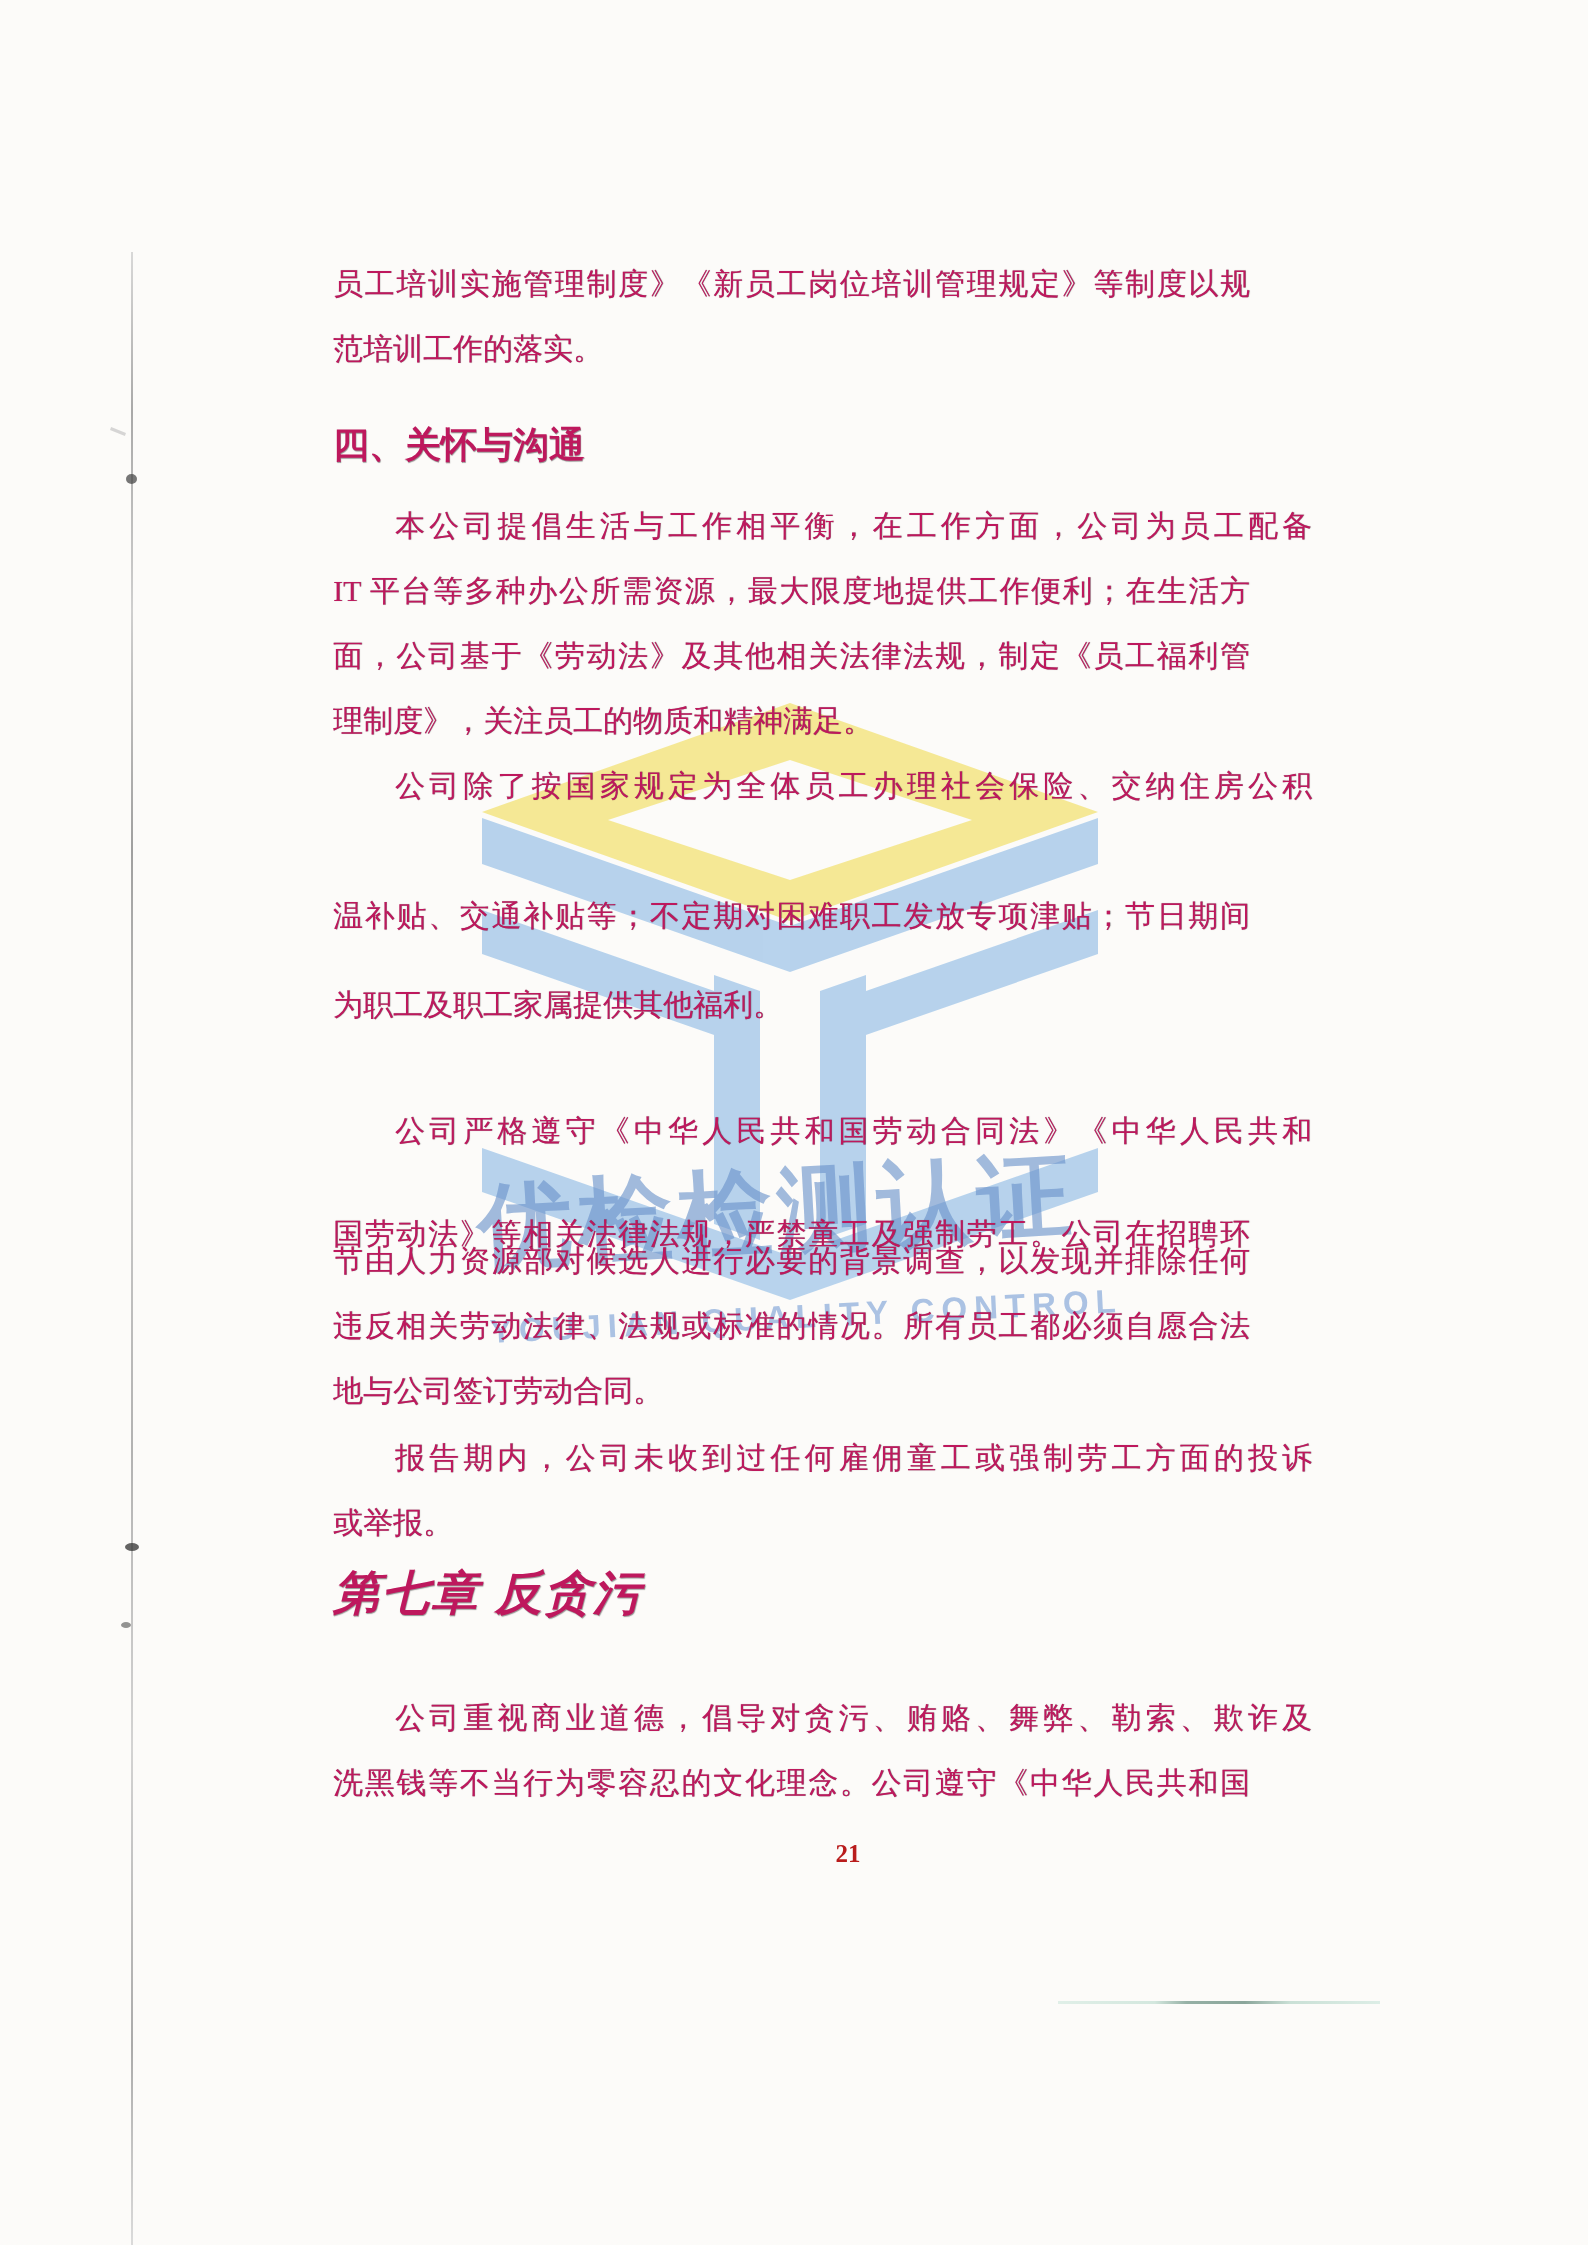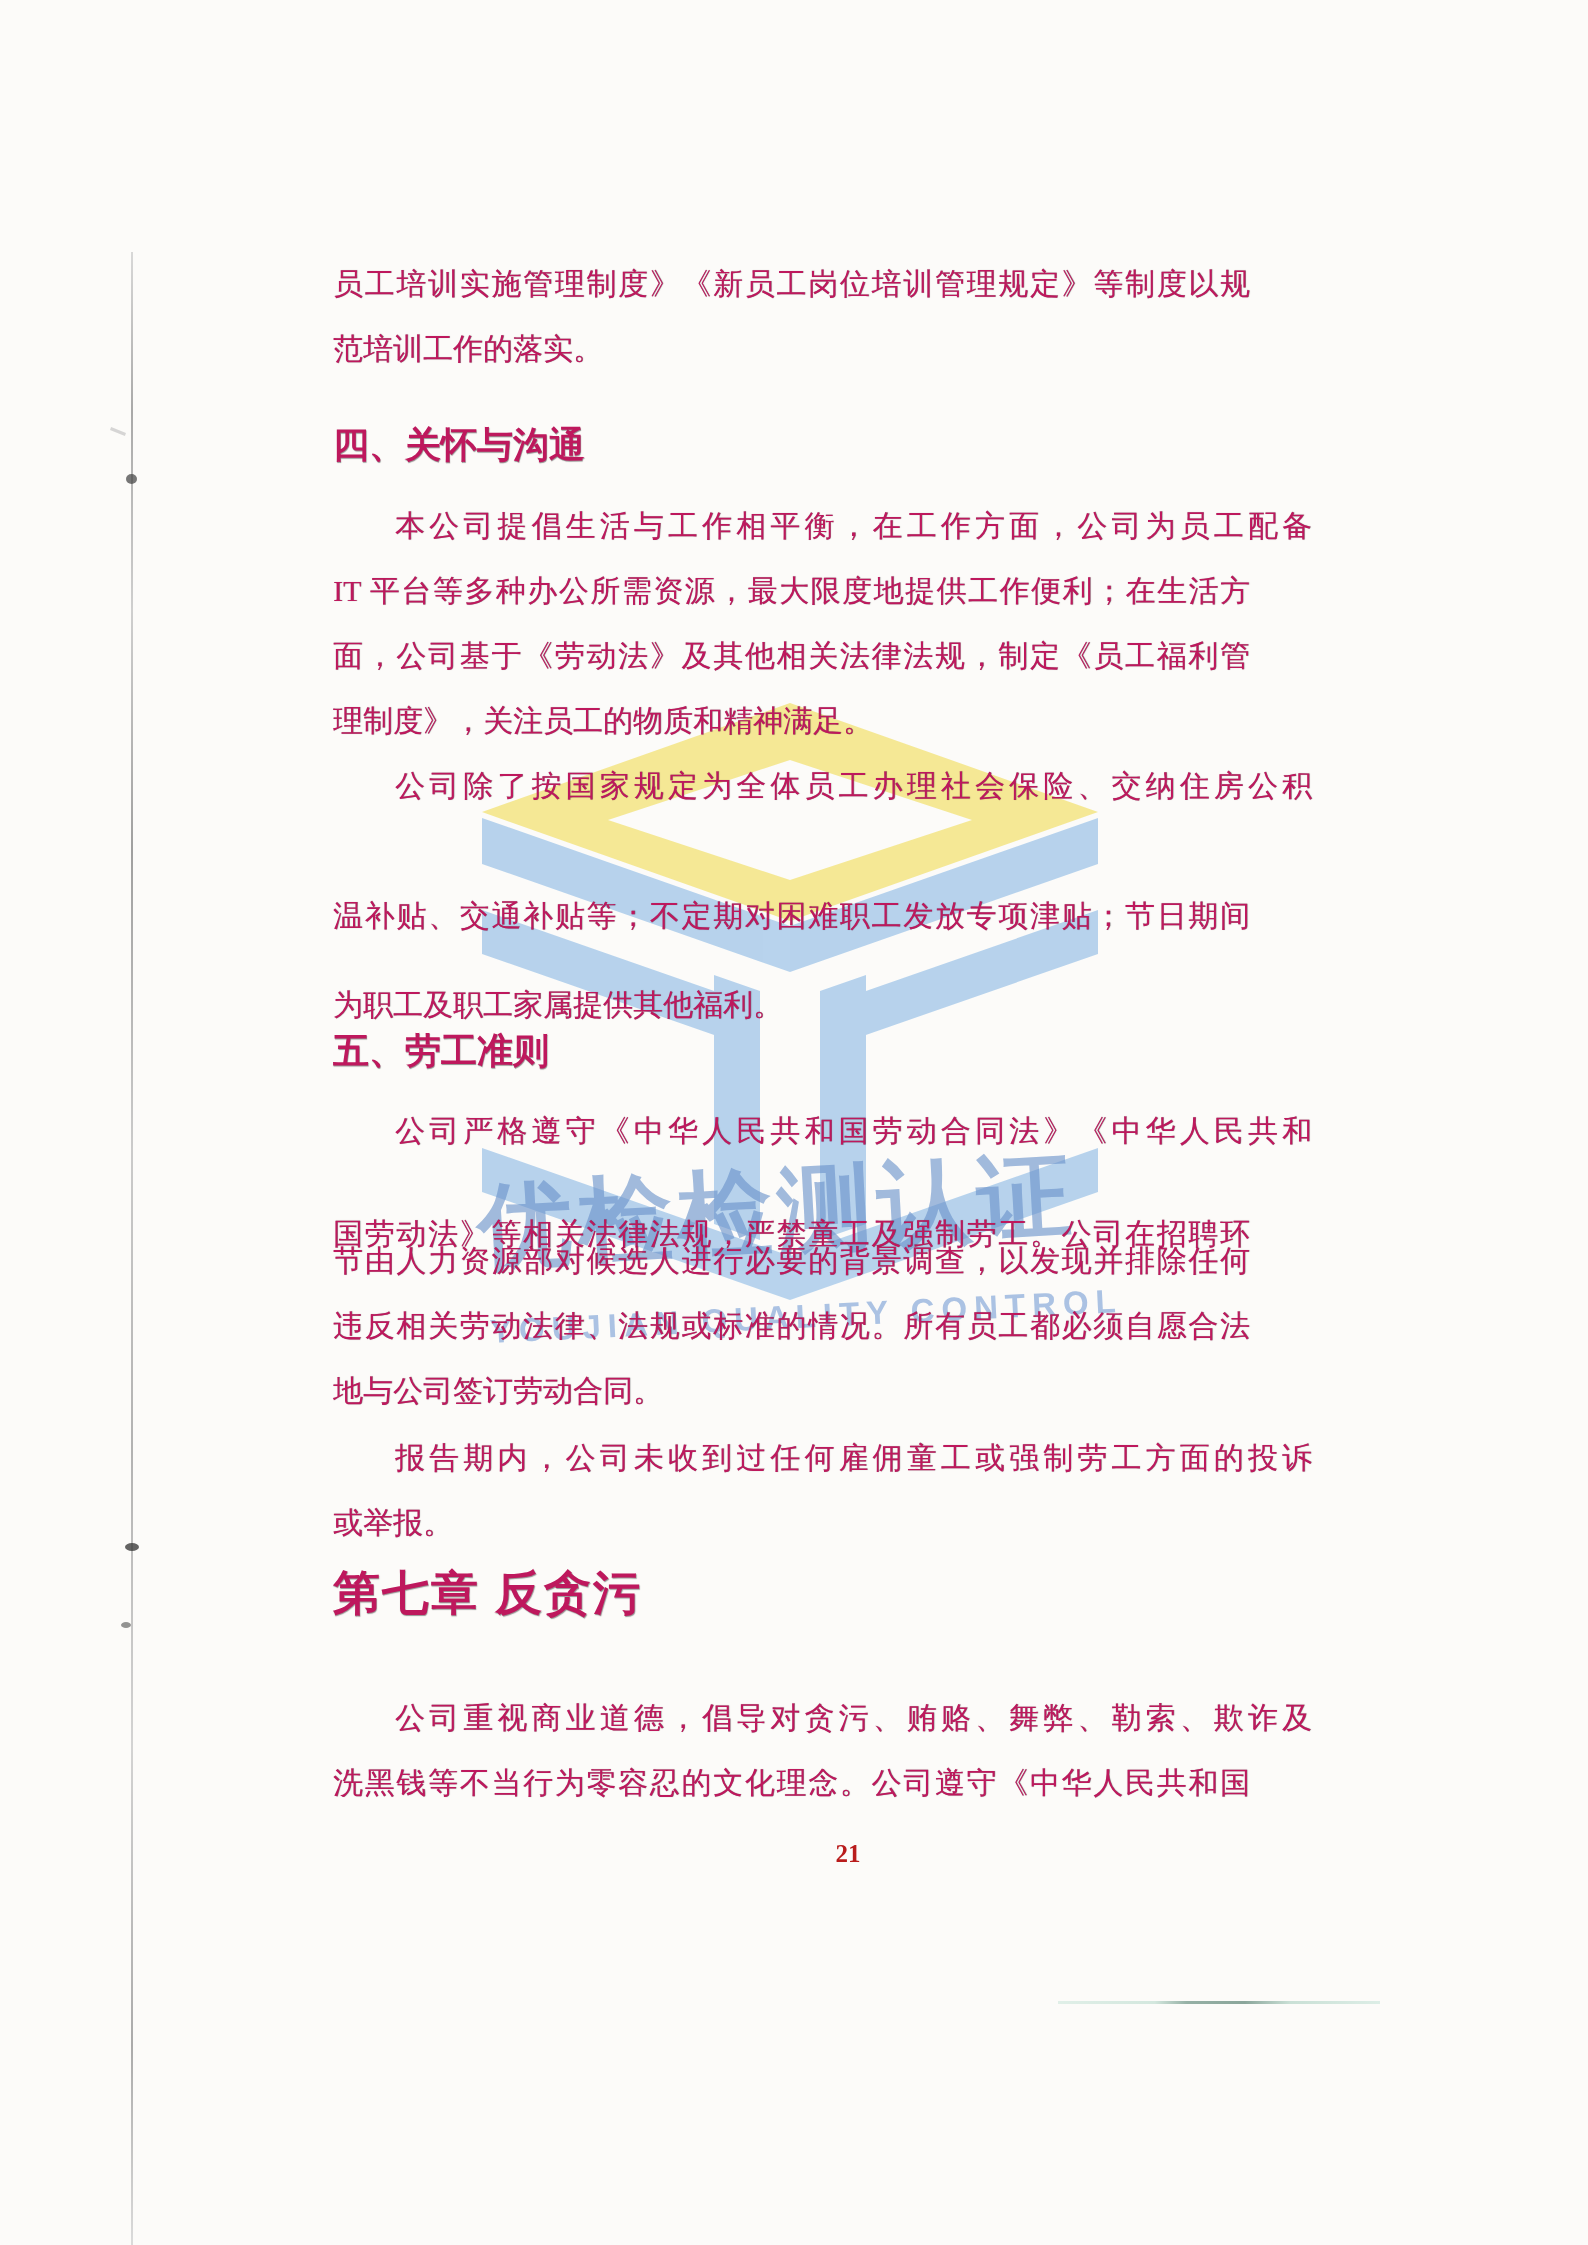--- a/index.html
+++ b/index.html
@@ -107,29 +107,28 @@
   <div class="line body justify" style="top: 263px;">员工培训实施管理制度》《新员工岗位培训管理规定》等制度以规</div>
       <div class="line body" style="top: 328px;">范培训工作的落实。</div>
       <div class="line h2" style="top: 424px;">四、关怀与沟通</div>
       <div class="line body indent justify" style="top: 505px;">本公司提倡生活与工作相平衡，在工作方面，公司为员工配备</div>
       <div class="line body justify" style="top: 570px;">IT 平台等多种办公所需资源，最大限度地提供工作便利；在生活方</div>
       <div class="line body justify" style="top: 635px;">面，公司基于《劳动法》及其他相关法律法规，制定《员工福利管</div>
       <div class="line body" style="top: 700px;">理制度》，关注员工的物质和精神满足。</div>
       <div class="line body indent justify" style="top: 765px;">公司除了按国家规定为全体员工办理社会保险、交纳住房公积</div>
       <div class="line body justify" style="top: 895px;">温补贴、交通补贴等；不定期对困难职工发放专项津贴；节日期间</div>
       <div class="line body" style="top: 960px; margin-top: 24px;">为职工及职工家属提供其他福利。</div>
-      <div class="line h2" style="top: 1030px;">五、劳工准则</div>
       <div class="line body indent justify" style="top: 1110px;">公司严格遵守《中华人民共和国劳动合同法》《中华人民共和</div>
       <div class="line body justify" style="top: 1175px; margin-top: 38px;">国劳动法》等相关法律法规，严禁童工及强制劳工。公司在招聘环</div>
       <div class="line body justify" style="top: 1240px;">节由人力资源部对候选人进行必要的背景调查，以发现并排除任何</div>
       <div class="line body justify" style="top: 1305px;">违反相关劳动法律、法规或标准的情况。所有员工都必须自愿合法</div>
       <div class="line body" style="top: 1370px;">地与公司签订劳动合同。</div>
       <div class="line body indent justify" style="top: 1437px;">报告期内，公司未收到过任何雇佣童工或强制劳工方面的投诉</div>
       <div class="line body" style="top: 1502px;">或举报。</div>
-      <div class="line chapter" style="top: 1572px;">第七章 反贪污</div>
+      <div class="line chapter" style="top: 1572px; font-style: italic;">第七章 反贪污</div>
       <div class="line body indent justify" style="top: 1697px;">公司重视商业道德，倡导对贪污、贿赂、舞弊、勒索、欺诈及</div>
       <div class="line body justify" style="top: 1762px;">洗黑钱等不当行为零容忍的文化理念。公司遵守《中华人民共和国</div>
     </div>
 
   <div class="edge-line"></div>
   <div class="edge-blob blob-a"></div>
   <div class="edge-blob blob-b"></div>
   <div class="edge-blob blob-c"></div>
   <div class="edge-tick"></div>
   <div class="stray-line"></div>

